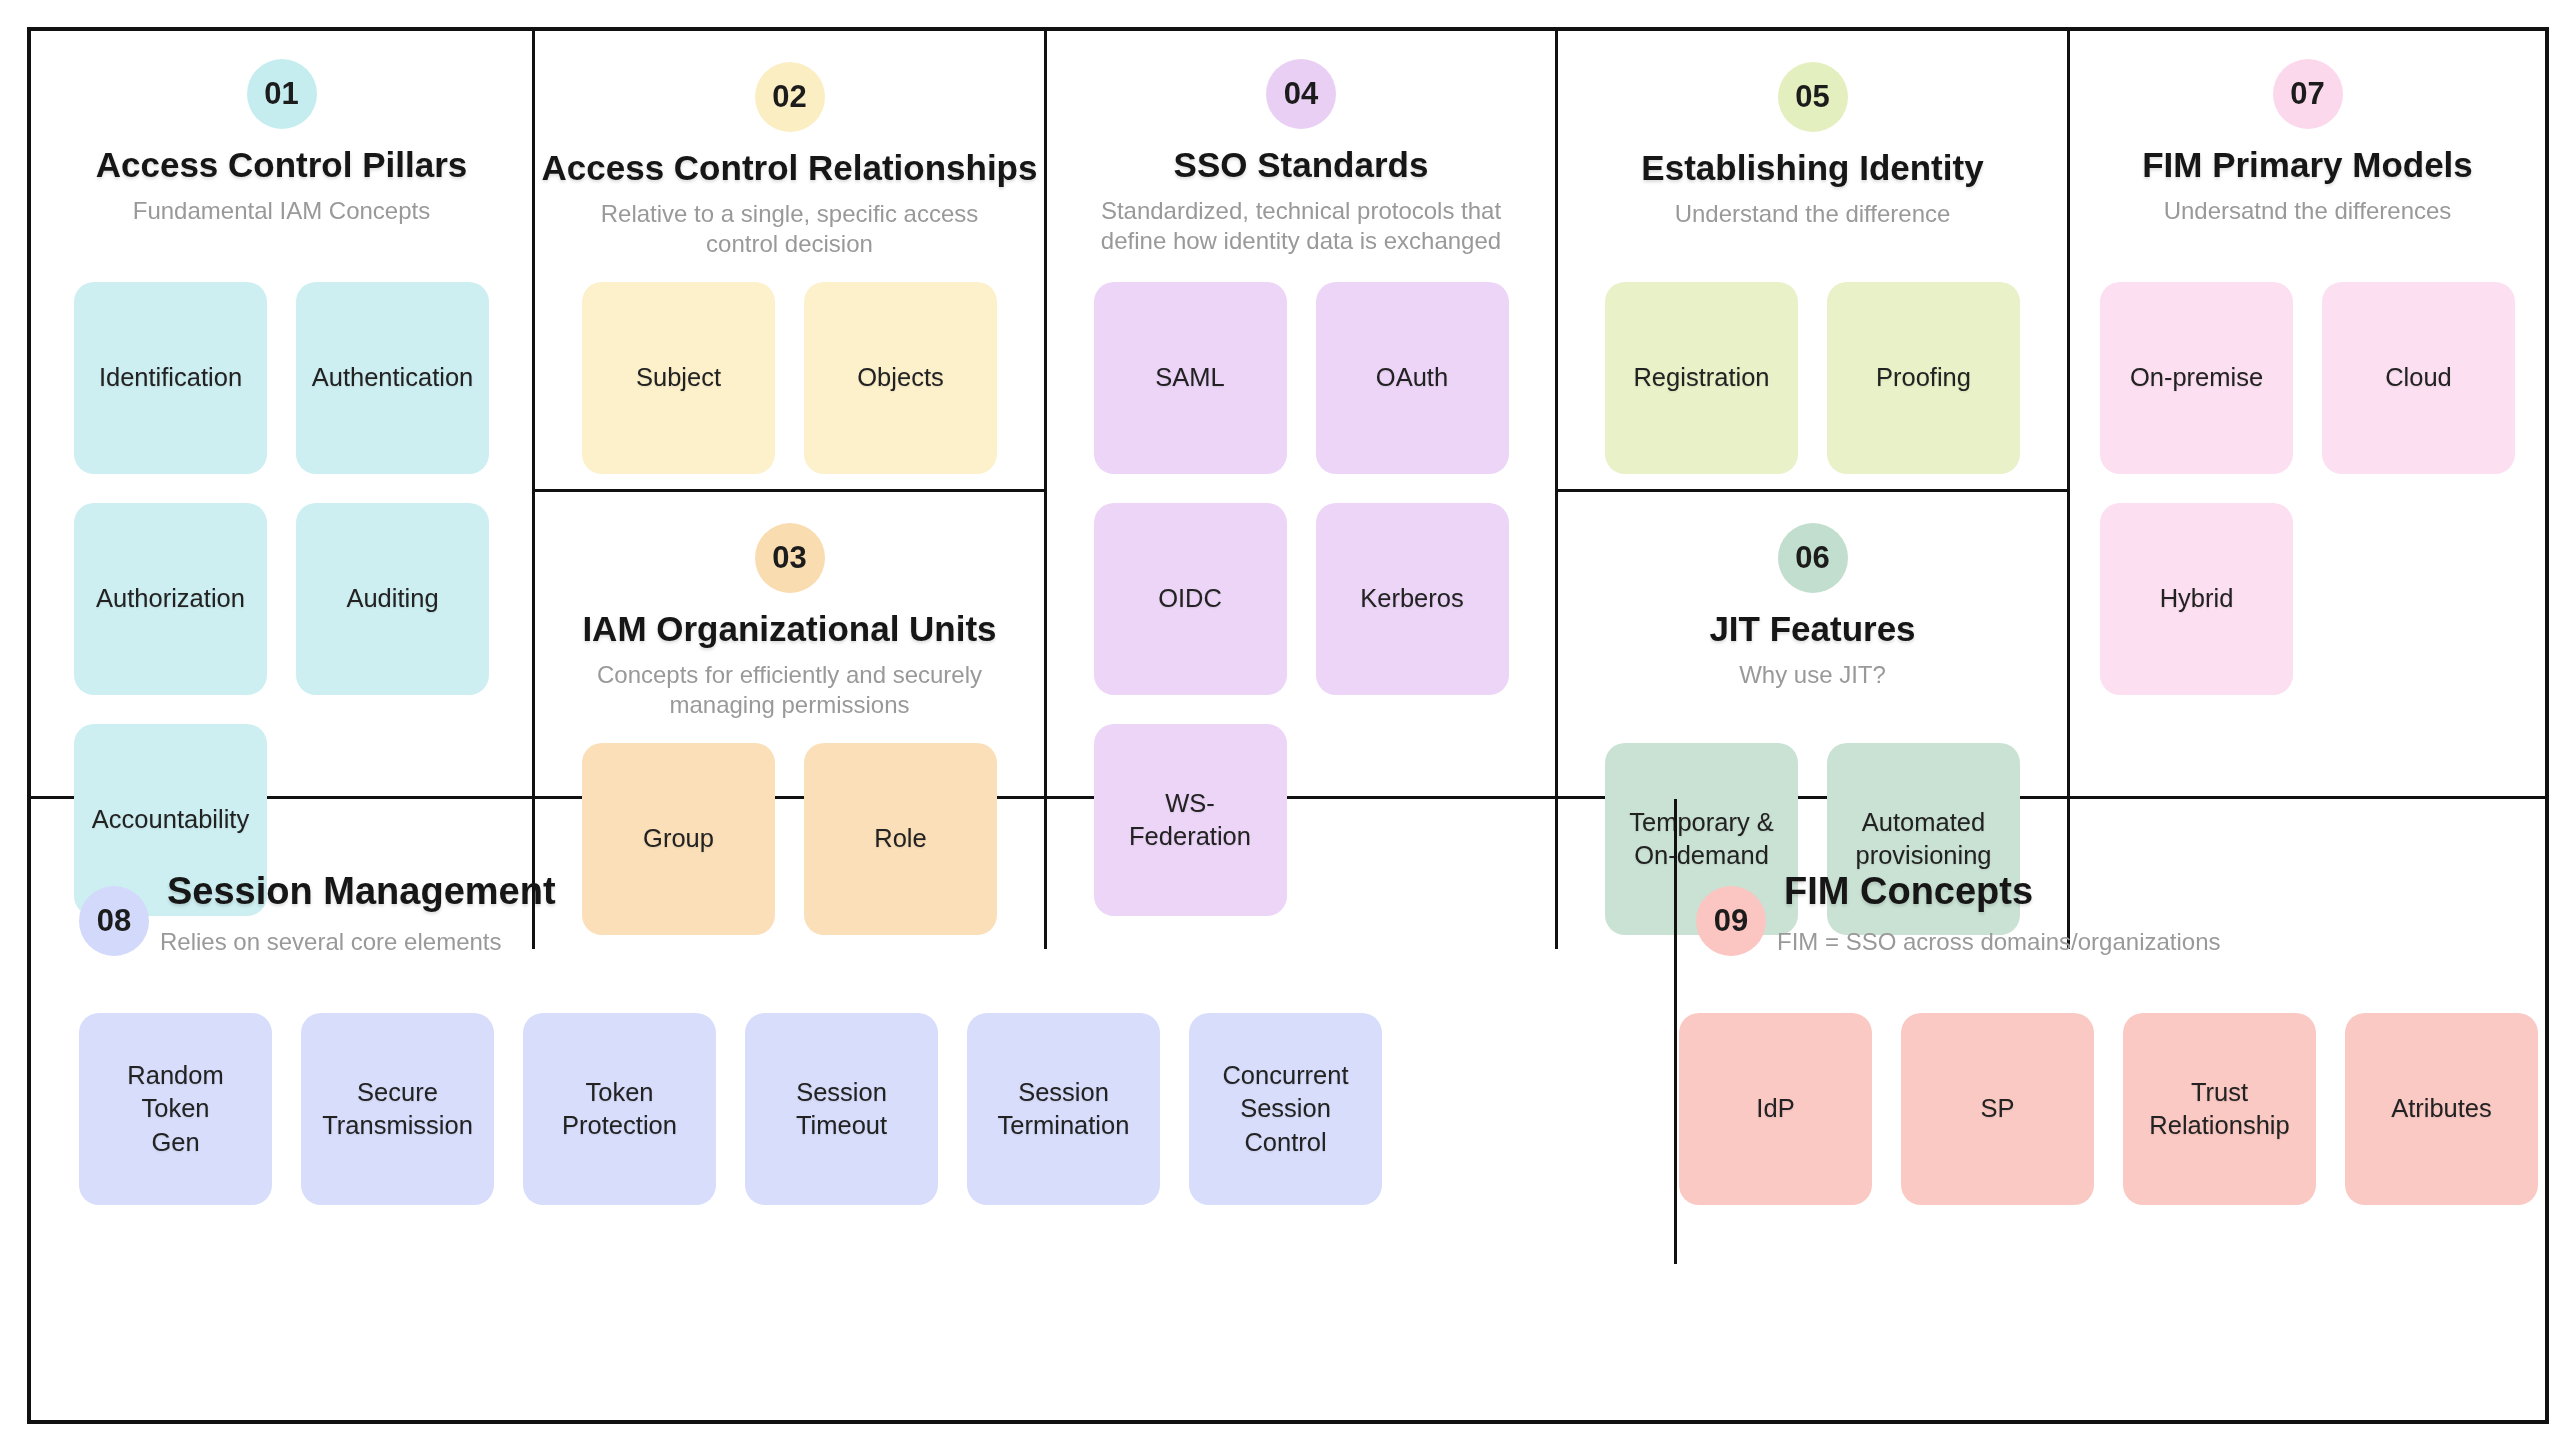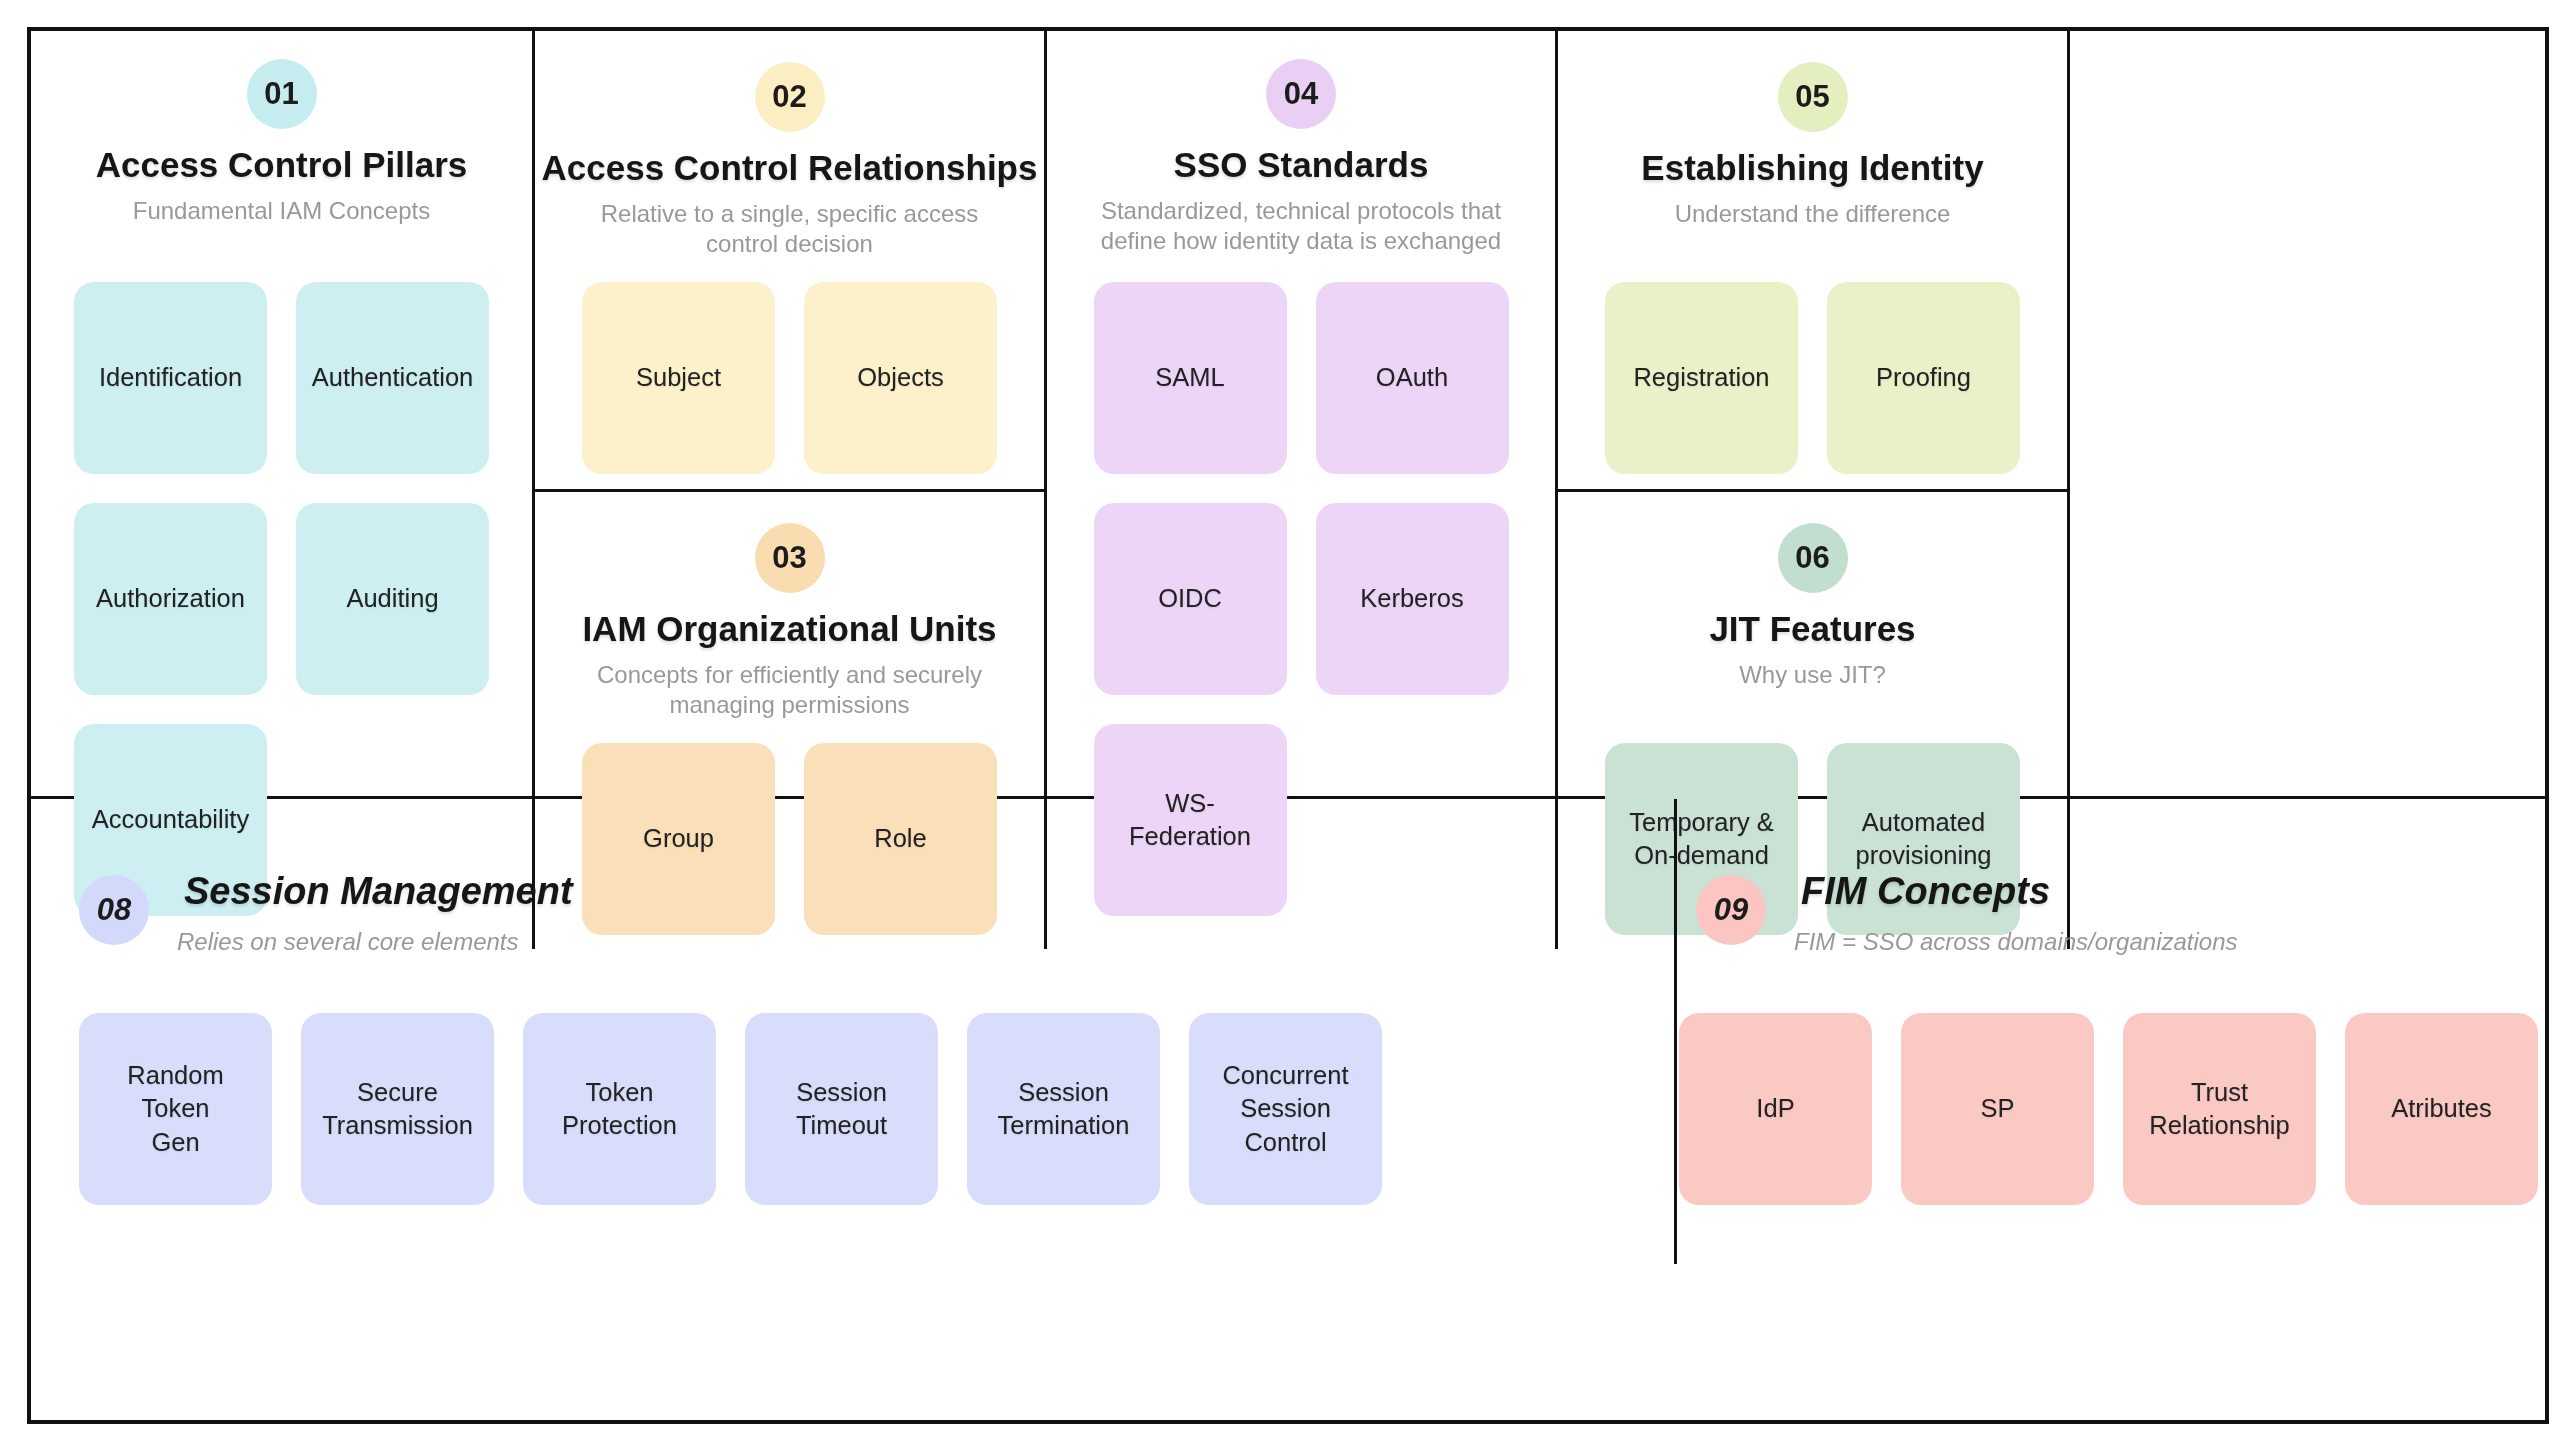--- a/index.html
+++ b/index.html
@@ -19,21 +19,21 @@
     text-shadow:0 2px 3.4px rgba(0,0,0,0.15);text-align:center;}
   .subtitle{margin:10.7px 0 0 0;font-size:24px;line-height:1.28;color:#999;text-align:center;max-width:423px;}
   .cards{display:grid;grid-template-columns:repeat(2,193px);gap:29px;justify-content:center;}
   .card{width:193px;height:192px;box-sizing:border-box;border-radius:20px;background:var(--card,#eee);
     display:flex;align-items:center;justify-content:center;text-align:center;
     font-size:25.5px;color:#222;padding:0 18px;white-space:pre-line;line-height:1.3;
     text-shadow:0 1.3px 2px rgba(0,0,0,0.10);}
   
   .sec-bottom{box-sizing:border-box;padding-top:0;}
   .sec-bottom.left{border-right:3.4px solid #111;}
-  .head-row{display:flex;align-items:center;gap:28px;margin-top:64px;font-style:italic;}
+  .head-row{display:flex;align-items:flex-end;gap:11px;margin-top:64px;}
   .sec-bottom.left .head-row{margin-left:48px;}
   .sec-bottom.right .head-row{margin-left:19px;}
   .head-text{display:flex;flex-direction:column;}
   .title-sm{margin:7px;font-size:38px;font-weight:bold;color:#161616;white-space:nowrap;text-shadow:0 2px 3.4px rgba(0,0,0,0.15);}
   .subtitle-sm{margin:8px 0 0 0;font-size:24px;color:#999;white-space:nowrap;}
   .cards-row{display:flex;gap:29px;margin-top:57px;}
   .sec-bottom.left .cards-row{margin-left:48px;}
   .sec-bottom.right .cards-row{margin-left:2px;}
 </style>
 </head>
@@ -131,20 +131,34 @@
         </div>
         <div class="cards">
           <div class="card">Temporary &amp;
 On-demand</div>
           <div class="card">Automated
 provisioning</div>
         </div>
       </section>
     </div>
 
+    <section class="col" style="--card: #FCDFF1; --circle: #FBD8EC;">
+      <div class="sec-head">
+        <div class="num-circle">
+          <span>07</span>
+        </div>
+        <h2 class="title">FIM Primary Models</h2>
+        <p class="subtitle">Undersatnd the differences</p>
+      </div>
+      <div class="cards">
+        <div class="card">On-premise</div>
+        <div class="card">Cloud</div>
+        <div class="card">Hybrid</div>
+      </div>
+    </section>
 
   </div>
 
   <div class="row-bottom">
 
     <section class="sec-bottom left" style="--card: #D7DDFB; --circle: #D2D9FA;">
       <div class="head-row">
         <div class="num-circle">
           <span>08</span>
         </div>

